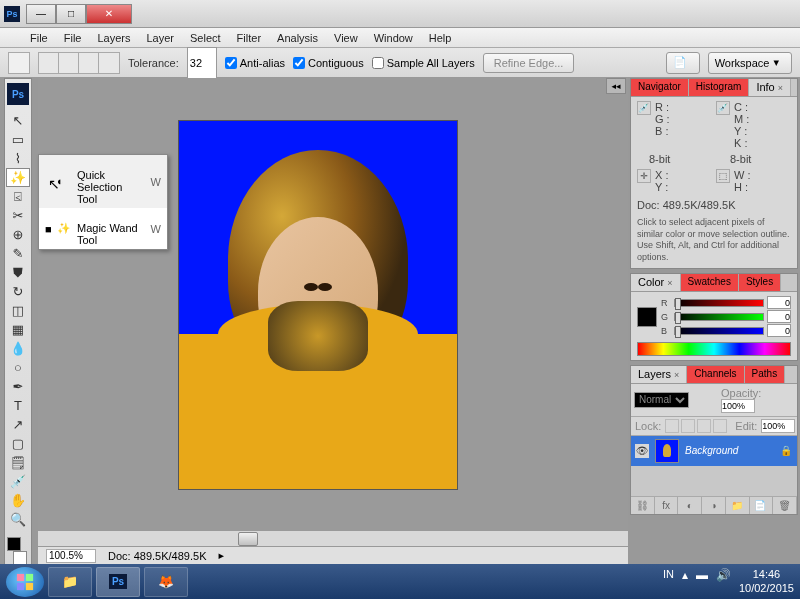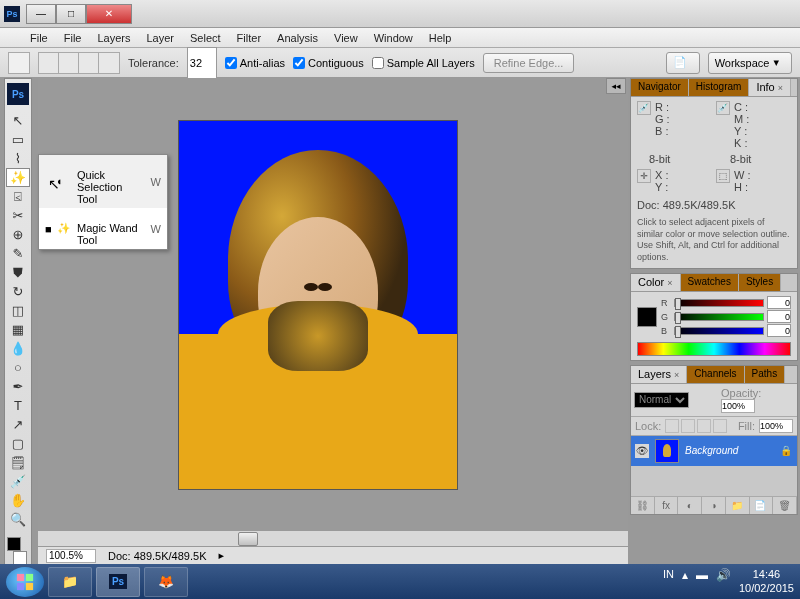--- a/index.html
+++ b/index.html
@@ -52,21 +52,21 @@
 .tool-flyout .flabel{flex:1;margin-top:11px;}
 .tool-flyout .fkey{color:#666;}
 .cursor{position:absolute;left:48px;top:98px;z-index:11;font-size:14px;color:#000;pointer-events:none;}
 .statusbar{position:absolute;left:0;right:0;bottom:0;height:18px;background:#e0e0e0;border-top:1px solid #999;display:flex;align-items:center;padding:0 8px;gap:12px;font-size:10px;}
 .statusbar input{width:50px;height:14px;border:1px solid #aaa;font-size:10px;padding:0 2px;}
 .panels{position:absolute;right:2px;top:0;width:168px;bottom:0;}
 .dock-toggles{position:absolute;right:172px;top:0;width:22px;}
 .dock-toggles .dt{width:20px;height:16px;background:#b8b8b8;border:1px solid #888;margin-bottom:1px;display:flex;align-items:center;justify-content:center;font-size:9px;}
 .panel{background:#d8d8d8;border:1px solid #888;margin-bottom:4px;}
 .panel .tabs{display:flex;background:#c8c8c8;height:18px;border-bottom:1px solid #999;}
-.panel .tab{padding:2px 7px;font-size:10px;border-right:1px solid #aaa;background:#a16207;}
+.panel .tab{padding:2px 7px;font-size:10px;border-right:1px solid #aaa;background:#ef4444;}
 .panel .tab.active{background:#d8d8d8;}
 .panel .tab .x{margin-left:3px;color:#666;font-size:9px;}
 .panel .body{padding:4px 6px;font-size:10px;color:#444;position:static;height:auto;background:transparent;}
 .panel .body::before{display:none;}
 .info-panel .row{display:flex;gap:20px;margin-bottom:2px;margin-left:12px;}
 .info-panel .col{flex:1;}
 .info-panel .hint{font-size:9px;color:#555;line-height:1.3;margin-top:6px;}
 .info-panel .icon-row{display:flex;align-items:flex-start;gap:4px;margin-bottom:4px;}
 .info-panel .drop-icon{width:14px;height:14px;border:1px solid #aaa;font-size:9px;display:flex;align-items:center;justify-content:center;}
 .color-panel .crow{display:flex;align-items:center;gap:4px;margin-bottom:3px;}
@@ -335,21 +335,21 @@
       </div>
       <div class="lock-row">
         <span>Lock:</span>
         <div class="icons">
           <div class="li"></div>
           <div class="li"></div>
           <div class="li"></div>
           <div class="li"></div>
         </div>
         <span style="flex:1"></span>
-        <span>Fill:</span>
+        <span>Edit:</span>
         <input style="width: 34px; height: 14px; border: 1px solid rgb(170, 170, 170); font-size: 9px;" value="100%">
       </div>
       <div class="llist">
         <div class="layer">
           <div class="eye">👁</div>
           <div class="thumb"></div>
           <div class="lname">Background</div>
           <div class="lock">🔒</div>
         </div>
       </div>

